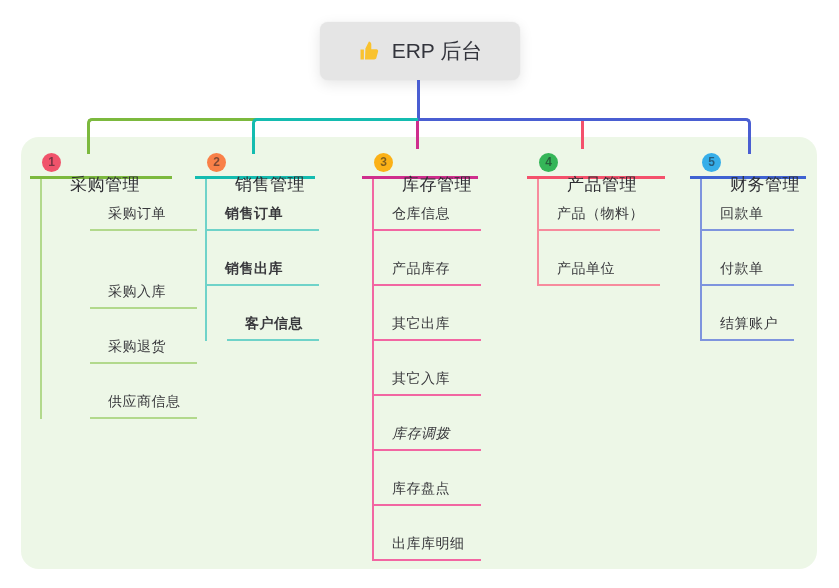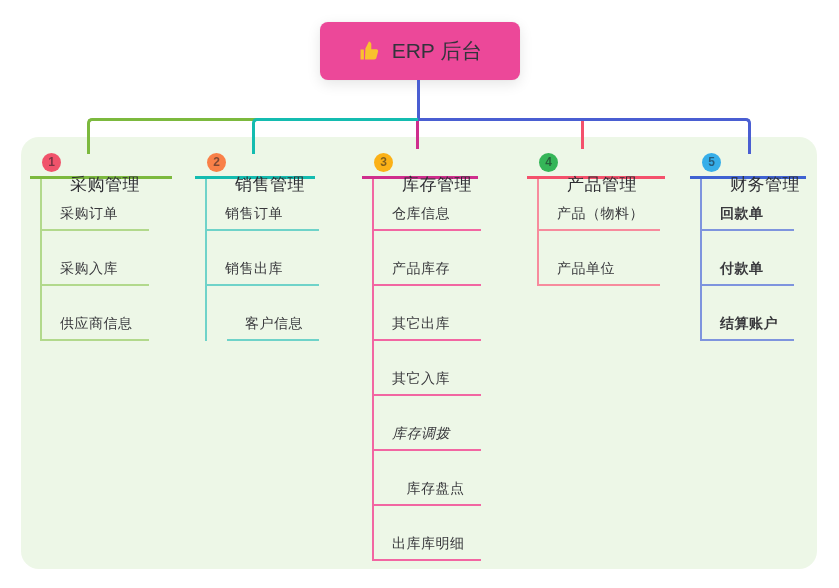--- a/index.html
+++ b/index.html
@@ -7,21 +7,21 @@
     width:839px;height:588px;position:relative;overflow:hidden;
     background:#ffffff;
     font-family:"Liberation Sans","DejaVu Sans",sans-serif;
   }
   .panel{
     position:absolute;left:21px;top:137px;width:796px;height:432px;
     border-radius:18px;
   }
   .root-card{
     position:absolute;left:320px;top:22px;width:200px;height:58px;
-    background:#ec4899;border-radius:8px;
+    background:#e5e5e5;border-radius:8px;
     box-shadow:0 4px 14px rgba(0,0,0,0.10), 0 0 2px rgba(0,0,0,0.05);
     display:flex;align-items:center;justify-content:center;gap:10px;
     font-size:21px;font-weight:500;color:#33343c;cursor:default;
   }
   .root-card .emoji{width:24px;height:24px;display:inline-block;}
   
   .stem{position:absolute;left:417px;top:80px;width:3px;height:41px;}
   .elbow-l{position:absolute;top:118px;height:33px;border-style:solid;border-width:3px 0 0 3px;border-top-left-radius:5px;background:transparent;}
   .elbow-r{position:absolute;top:118px;height:33px;border-style:solid;border-width:3px 3px 0 0;border-top-right-radius:5px;background:transparent;}
   .drop{position:absolute;top:121px;width:3px;height:28px;}
@@ -69,39 +69,42 @@
 <div class="elbow-l" style="left: 252px; width: 166px; border-color: rgb(20, 188, 176);"></div>
 <div class="elbow-r" style="left: 418px; width: 330px; border-color: rgb(74, 94, 210);"></div>
 <div class="drop" style="left: 416px; background-color: rgb(207, 46, 141);"></div>
 <div class="drop" style="left: 581px; background-color: rgb(244, 81, 108);"></div>
 
 <div class="branch" style="left:30px;">
   <div class="b-head" style="width: 130px; border-bottom-color: rgb(124, 185, 62);">
     <span class="badge" style="background-color: rgb(240, 83, 107);">1</span>
     <span class="b-label">采购管理</span>
   </div>
-  <ul class="kids" style="border-left-color: rgb(178, 217, 140);">
+  <ul class="kids" style="border-left-color: rgb(178, 217, 140); padding-left: 48px;">
     <li style="border-bottom-color: rgb(178, 217, 140);">
         <span>采购订单</span>
       </li>
+    <li style="border-bottom-color: rgb(178, 217, 140); margin-top: 23px;">
+        <span>采购入库</span>
+      </li>
     <li style="border-bottom-color: rgb(178, 217, 140);">
-        <span>采购入库</span>
+        <span>采购退货</span>
       </li>
     <li style="border-bottom-color: rgb(178, 217, 140);">
         <span>供应商信息</span>
       </li>
   </ul>
 </div>
 
 <div class="branch" style="left:195px;">
   <div class="b-head" style="width: 108px; border-bottom-color: rgb(20, 188, 176);">
     <span class="badge" style="background-color: rgb(249, 128, 72);">2</span>
     <span class="b-label">销售管理</span>
   </div>
-  <ul class="kids" style="border-left-color: rgb(111, 211, 201);">
+  <ul class="kids" style="border-left-color: rgb(111, 211, 201); font-weight: bold;">
     <li style="border-bottom-color: rgb(111, 211, 201);">
         <span>销售订单</span>
       </li>
     <li style="border-bottom-color: rgb(111, 211, 201);">
         <span>销售出库</span>
       </li>
     <li style="border-bottom-color: rgb(111, 211, 201); margin-left: 20px;">
         <span>客户信息</span>
       </li>
   </ul>
@@ -121,21 +124,21 @@
       </li>
     <li style="border-bottom-color: rgb(242, 102, 162);">
         <span>其它出库</span>
       </li>
     <li style="border-bottom-color: rgb(242, 102, 162);">
         <span>其它入库</span>
       </li>
     <li style="border-bottom-color: rgb(242, 102, 162); font-style: italic;">
         <span>库存调拨</span>
       </li>
-    <li style="border-bottom-color: rgb(242, 102, 162); justify-content: flex-end;">
+    <li style="border-bottom-color: rgb(242, 102, 162);">
         <span>库存盘点</span>
       </li>
     <li style="border-bottom-color: rgb(242, 102, 162); justify-content: flex-end;">
         <span>出库库明细</span>
       </li>
   </ul>
 </div>
 
 <div class="branch" style="left:527px;">
   <div class="b-head" style="width: 126px; border-bottom-color: rgb(244, 81, 108);">
@@ -150,21 +153,21 @@
         <span>产品单位</span>
       </li>
   </ul>
 </div>
 
 <div class="branch" style="left:690px;">
   <div class="b-head" style="width: 104px; border-bottom-color: rgb(63, 98, 210);">
     <span class="badge" style="background-color: rgb(54, 174, 233);">5</span>
     <span class="b-label">财务管理</span>
   </div>
-  <ul class="kids" style="border-left-color: rgb(126, 148, 222); font-weight: bold;">
+  <ul class="kids" style="border-left-color: rgb(126, 148, 222);">
     <li style="border-bottom-color: rgb(126, 148, 222);">
         <span>回款单</span>
       </li>
     <li style="border-bottom-color: rgb(126, 148, 222);">
         <span>付款单</span>
       </li>
     <li style="border-bottom-color: rgb(126, 148, 222);">
         <span>结算账户</span>
       </li>
   </ul>

